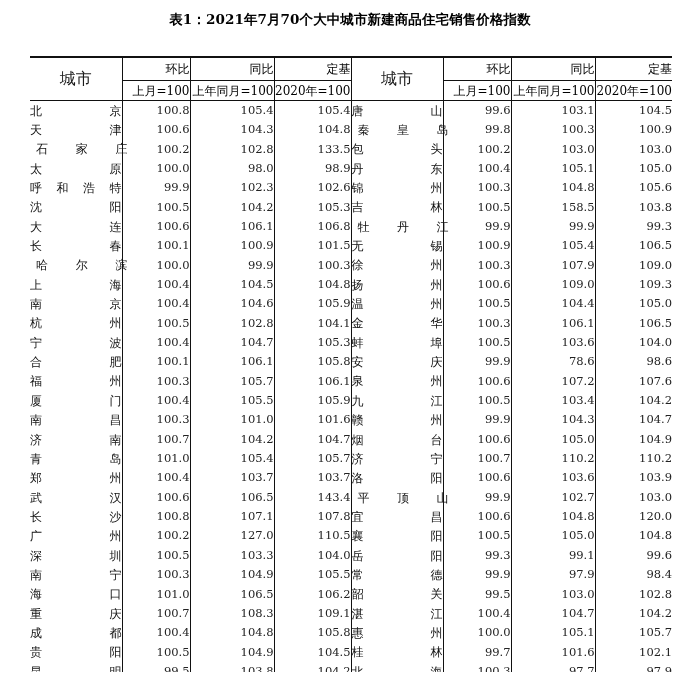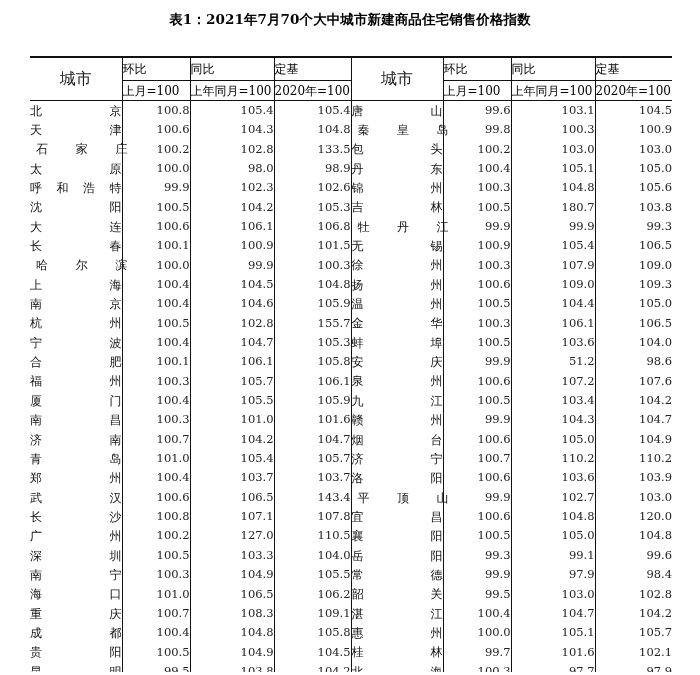--- a/index.html
+++ b/index.html
@@ -70,21 +70,21 @@
     border-top: 2.2px solid #111;
   }
   .hdr-main td {
     height: 22px;
   }
   .hdr-sub td {
     height: 19px;
   }
   .hdr-main td.hcell,
   .hdr-sub  td.hcell {
-    text-align: left;
+    text-align: right;
     font-size: 12px;
     color: #000;
   }
   .hdr-sub td.hcell {
     font-size: 12px;
   }
 
   
   .vl  { border-left: 1px solid #111; }
   .vl-mid { border-left: 1.2px solid #111; }
@@ -290,21 +290,21 @@
             <td class="num vl">100.5</td>
             <td class="num vl">104.2</td>
             <td class="num vl">105.3</td>
             <td class="city vl-mid">
               <span class="nm">
                 <span>吉</span>
                 <span>林</span>
               </span>
             </td>
             <td class="num vl">100.5</td>
-            <td class="num vl">180.7</td>
+            <td class="num vl">158.5</td>
             <td class="num vl">103.8</td>
           </tr>
           <tr class="drow">
             <td class="city">
               <span class="nm">
                 <span>大</span>
                 <span>连</span>
               </span>
             </td>
             <td class="num vl">100.6</td>
@@ -404,21 +404,21 @@
           </tr>
           <tr class="drow">
             <td class="city">
               <span class="nm">
                 <span>杭</span>
                 <span>州</span>
               </span>
             </td>
             <td class="num vl">100.5</td>
             <td class="num vl">102.8</td>
-            <td class="num vl">155.7</td>
+            <td class="num vl">104.1</td>
             <td class="city vl-mid">
               <span class="nm">
                 <span>金</span>
                 <span>华</span>
               </span>
             </td>
             <td class="num vl">100.3</td>
             <td class="num vl">106.1</td>
             <td class="num vl">106.5</td>
           </tr>
@@ -452,21 +452,21 @@
             <td class="num vl">100.1</td>
             <td class="num vl">106.1</td>
             <td class="num vl">105.8</td>
             <td class="city vl-mid">
               <span class="nm">
                 <span>安</span>
                 <span>庆</span>
               </span>
             </td>
             <td class="num vl">99.9</td>
-            <td class="num vl">51.2</td>
+            <td class="num vl">78.6</td>
             <td class="num vl">98.6</td>
           </tr>
           <tr class="drow">
             <td class="city">
               <span class="nm">
                 <span>福</span>
                 <span>州</span>
               </span>
             </td>
             <td class="num vl">100.3</td>

